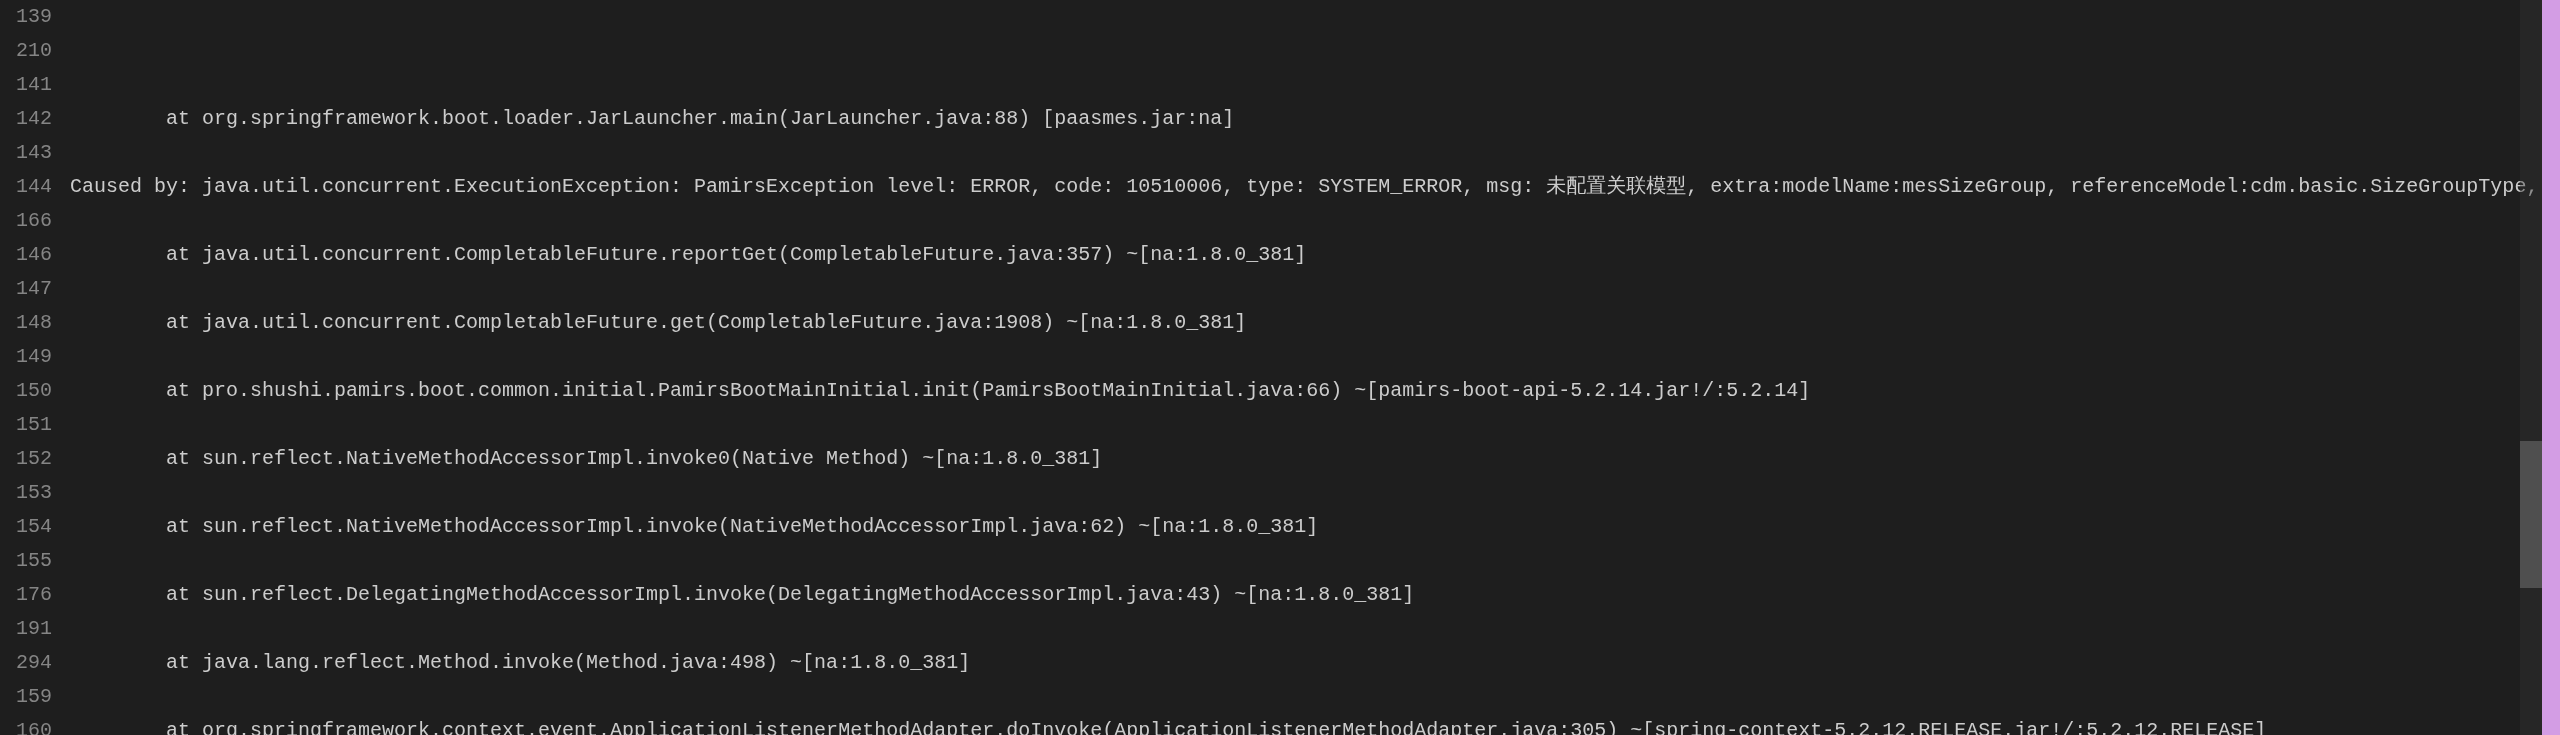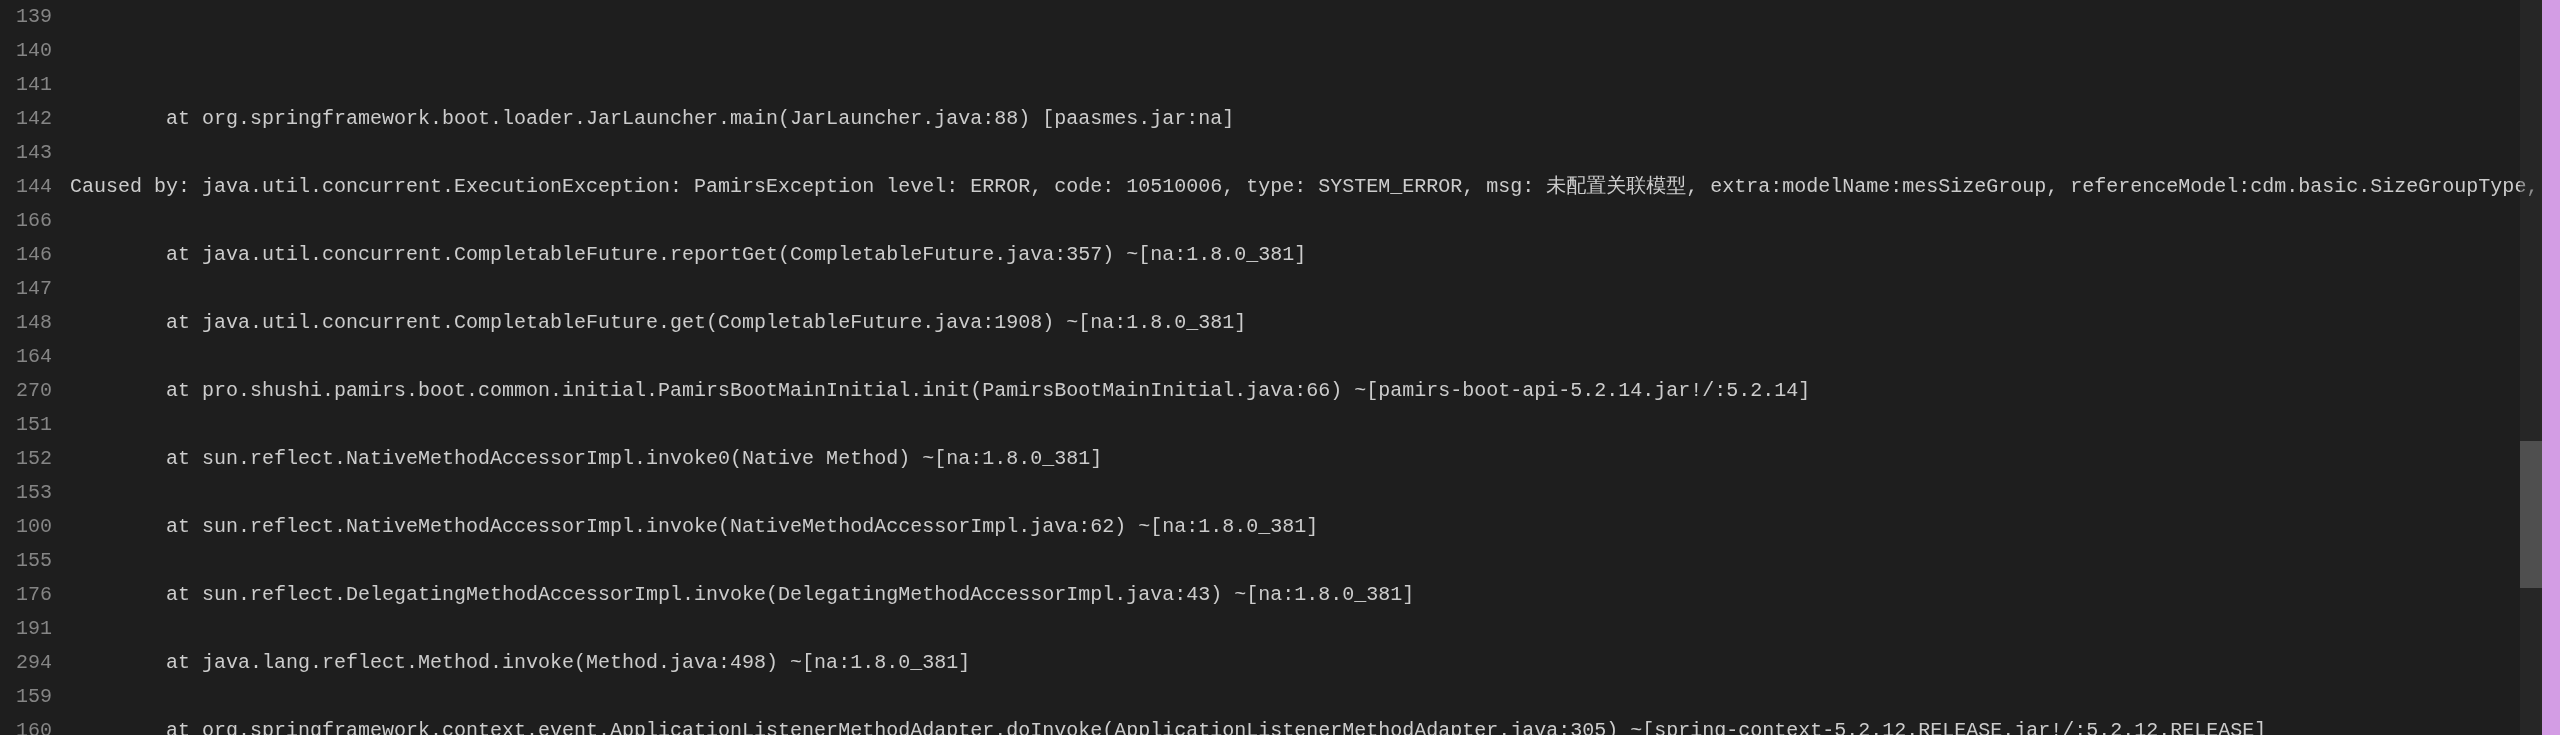--- a/index.html
+++ b/index.html
@@ -65,35 +65,35 @@
     background: rgba(120,120,120,0.5);
     border-radius: 0;
   }
 </style>
 </head>
 <body>
 
 <div class="editor">
   <div class="gutter" id="gutter">
       <div class="ln">139</div>
-      <div class="ln">140</div>
+      <div class="ln">210</div>
       <div class="ln">141</div>
       <div class="ln">142</div>
       <div class="ln">143</div>
       <div class="ln">144</div>
       <div class="ln">166</div>
       <div class="ln">146</div>
       <div class="ln">147</div>
       <div class="ln">148</div>
-      <div class="ln">164</div>
-      <div class="ln">270</div>
+      <div class="ln">149</div>
+      <div class="ln">150</div>
       <div class="ln">151</div>
       <div class="ln">152</div>
       <div class="ln">153</div>
-      <div class="ln">100</div>
+      <div class="ln">154</div>
       <div class="ln">155</div>
       <div class="ln">176</div>
       <div class="ln">191</div>
       <div class="ln">294</div>
       <div class="ln">159</div>
       <div class="ln">160</div>
     </div>
   <div class="code" id="code">
     
     <div class="line">        at org.springframework.boot.loader.JarLauncher.main(JarLauncher.java:88) [paasmes.jar:na]</div><div class="line"></div><div class="line">Caused by: java.util.concurrent.ExecutionException: PamirsException level: ERROR, code: 10510006, type: SYSTEM_ERROR, msg: 未配置关联模型, extra:modelName:mesSizeGroup, referenceModel:cdm.basic.SizeGroupType, extend: nu</div><div class="line"></div><div class="line">        at java.util.concurrent.CompletableFuture.reportGet(CompletableFuture.java:357) ~[na:1.8.0_381]</div><div class="line"></div><div class="line">        at java.util.concurrent.CompletableFuture.get(CompletableFuture.java:1908) ~[na:1.8.0_381]</div><div class="line"></div><div class="line">        at pro.shushi.pamirs.boot.common.initial.PamirsBootMainInitial.init(PamirsBootMainInitial.java:66) ~[pamirs-boot-api-5.2.14.jar!/:5.2.14]</div><div class="line"></div><div class="line">        at sun.reflect.NativeMethodAccessorImpl.invoke0(Native Method) ~[na:1.8.0_381]</div><div class="line"></div><div class="line">        at sun.reflect.NativeMethodAccessorImpl.invoke(NativeMethodAccessorImpl.java:62) ~[na:1.8.0_381]</div><div class="line"></div><div class="line">        at sun.reflect.DelegatingMethodAccessorImpl.invoke(DelegatingMethodAccessorImpl.java:43) ~[na:1.8.0_381]</div><div class="line"></div><div class="line">        at java.lang.reflect.Method.invoke(Method.java:498) ~[na:1.8.0_381]</div><div class="line"></div><div class="line">        at org.springframework.context.event.ApplicationListenerMethodAdapter.doInvoke(ApplicationListenerMethodAdapter.java:305) ~[spring-context-5.2.12.RELEASE.jar!/:5.2.12.RELEASE]</div>

